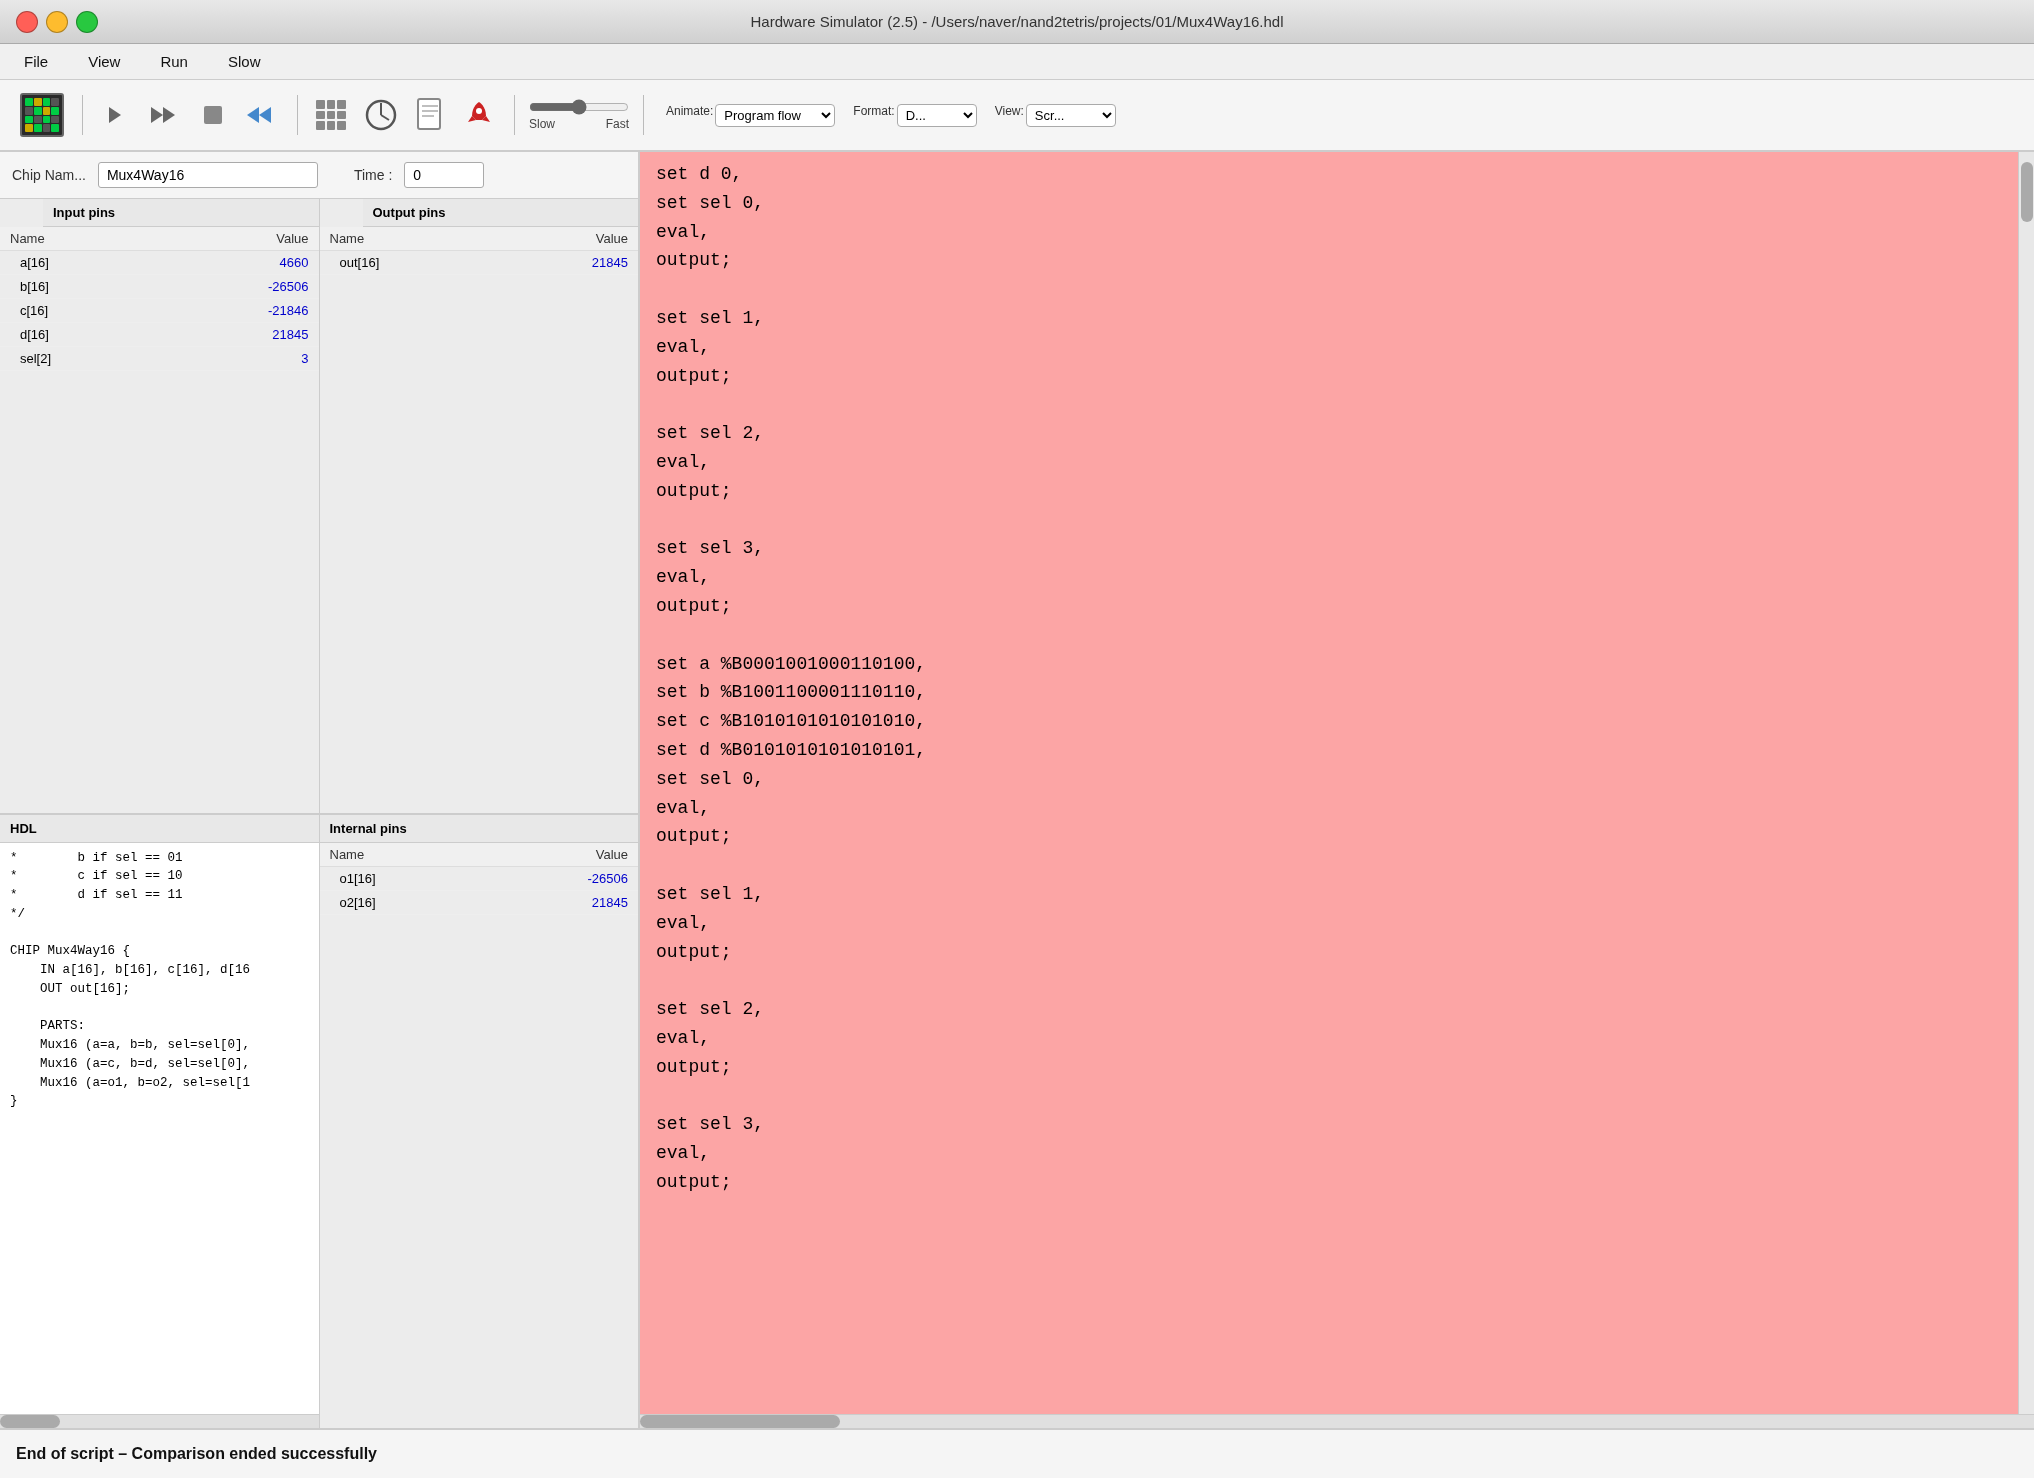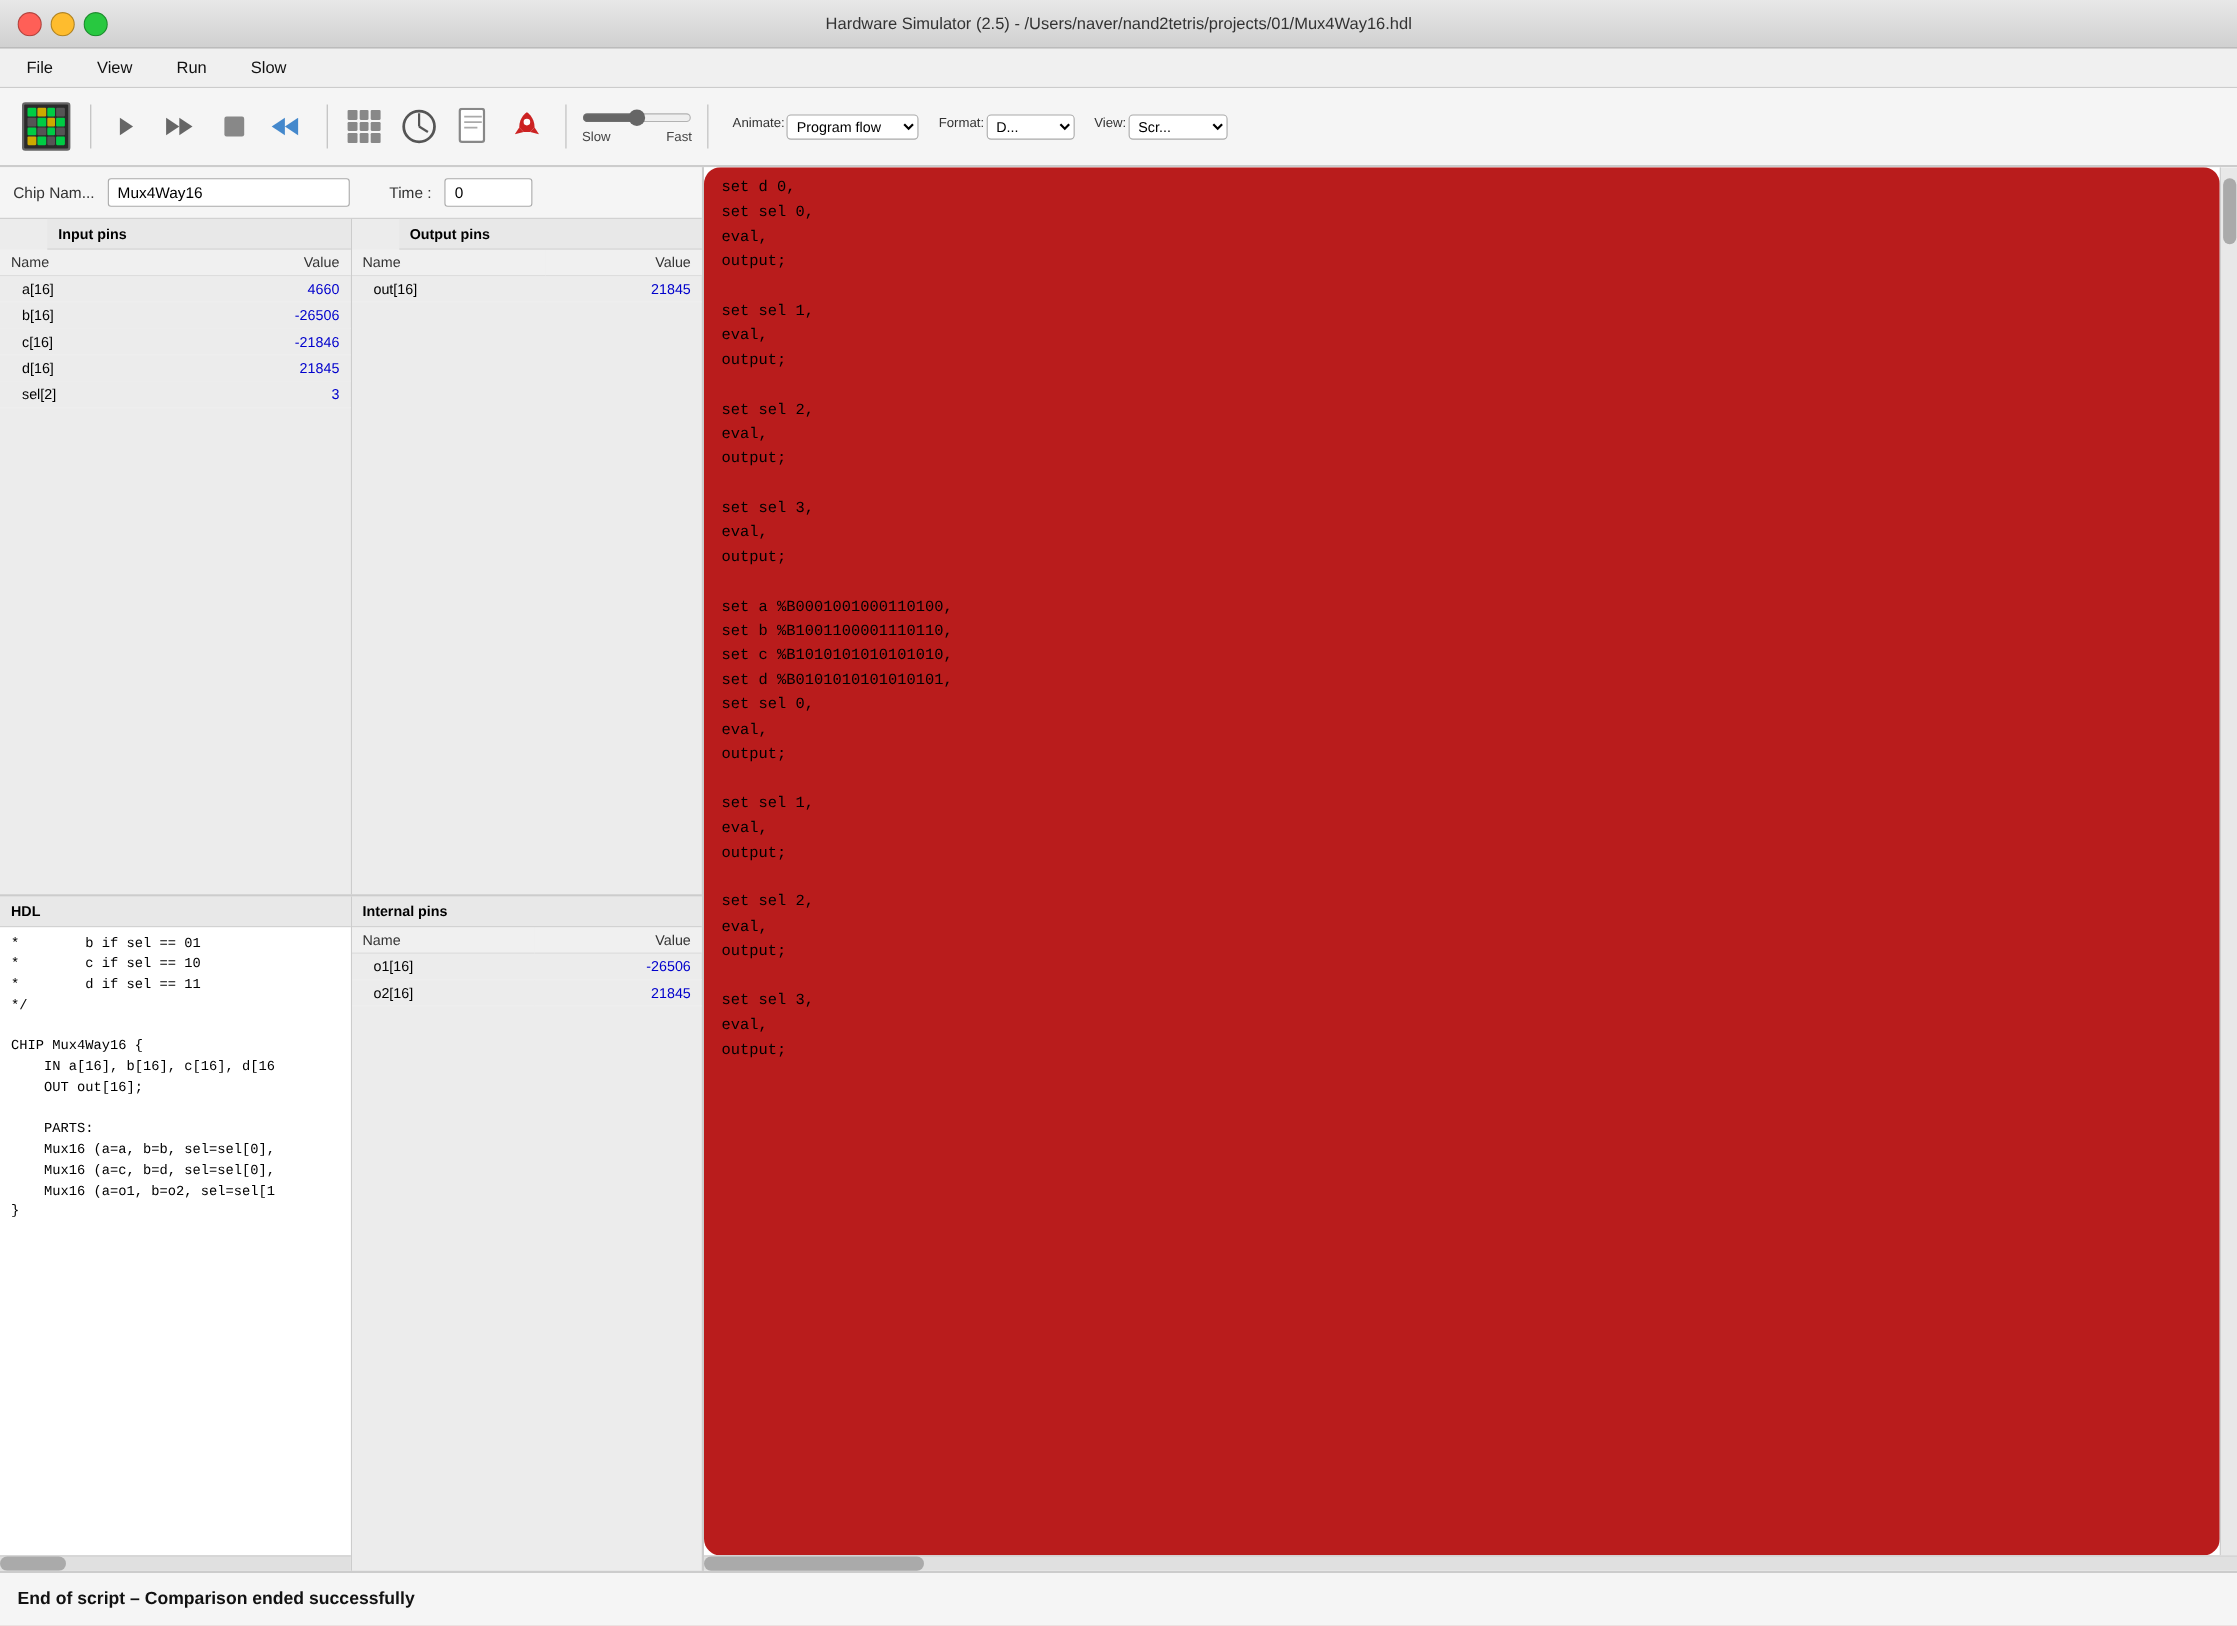--- a/index.html
+++ b/index.html
@@ -262,25 +262,24 @@
       display: flex;
       flex-direction: column;
       background: white;
     }
     .script-content {
       flex: 1;
       overflow-y: auto;
       overflow-x: hidden;
       padding: 8px 16px;
       font-family: "Courier New", Courier, monospace;
-      font-size: 14px;
+      font-size: 18px;
       line-height: 1.6;
       white-space: pre;
-      background: #b91c1c;
-      border-radius: 15px;
+      background: #fca5a5;
     }
     .script-line { display: block; }
     .script-scrollbar {
       height: 14px;
       background: #e0e0e0;
       border-top: 1px solid #ccc;
     }
     .script-scrollbar-inner {
       height: 100%;
       width: 200px;

